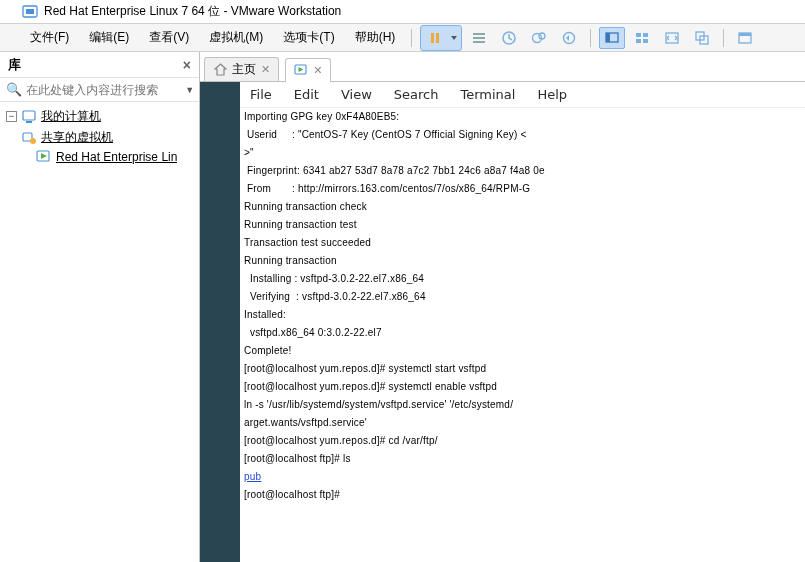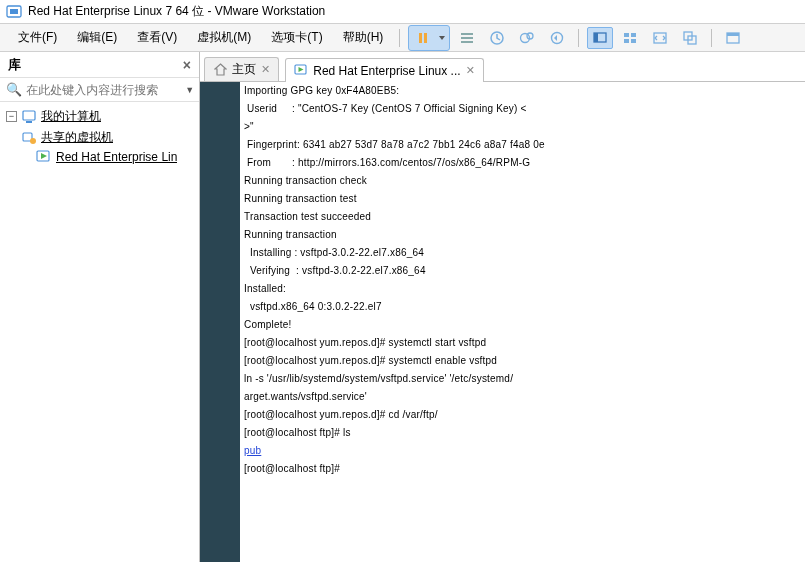--- a/index.html
+++ b/index.html
@@ -1,22 +1,22 @@
 <!DOCTYPE html>
 <html><head>
   <meta charset="utf-8">
   <style>
     * { margin: 0; padding: 0; box-sizing: border-box; font-family: "Microsoft YaHei", "Segoe UI", sans-serif; }
     body { background: #fff; font-size: 12px; overflow: hidden; }
     
-    .titlebar { height: 24px; background: #fff; border-bottom: 1px solid #d0d0d0; display: flex; align-items: center; padding: 0 6px; }
+    .titlebar { height: 24px; background: #fff; border-bottom: 1px solid #d0d0d0; display: flex; align-items: center; padding: 0 22px; }
     .titlebar-icon { width: 16px; height: 16px; display: inline-flex; align-items: center; justify-content: center; margin-right: 6px; }
     .titlebar-text { font-size: 12px; color: #000; }
     
-    .menubar { height: 28px; background: #f5f5f5; border-bottom: 1px solid #d0d0d0; display: flex; align-items: center; padding: 0 10px; gap: 4px; }
+    .menubar { height: 28px; background: #f5f5f5; border-bottom: 1px solid #d0d0d0; display: flex; align-items: center; padding: 0 22px; gap: 4px; }
     .menu-item { padding: 3px 8px; font-size: 12px; color: #000; cursor: default; }
     .menu-sep { width: 1px; height: 18px; background: #c0c0c0; margin: 0 4px; }
     .toolbar-btn { width: 26px; height: 22px; display: inline-flex; align-items: center; justify-content: center; cursor: pointer; border-radius: 2px; }
     .toolbar-btn.active { background: #c5ddf5; border: 1px solid #7eb4ea; }
     .toolbar-group { border: 1px solid #7eb4ea; background: #c5ddf5; border-radius: 3px; display: inline-flex; padding: 1px; }
     
     .main { display: flex; height: calc(100vh - 52px); }
     
     .sidebar { width: 200px; border-right: 1px solid #c0c0c0; display: flex; flex-direction: column; background: #fff; }
     .sidebar-header { height: 26px; display: flex; align-items: center; justify-content: space-between; padding: 0 8px; border-bottom: 1px solid #e0e0e0; font-size: 13px; font-weight: bold; }
@@ -203,25 +203,32 @@
         <span>主页</span>
         <span class="tab-close">✕</span>
       </div>
       <div class="tab active">
         <span class="tab-icon">
             <svg width="14" height="13" viewBox="0 0 14 13">
               <rect x="1" y="1" width="11" height="9" rx="1" fill="none" stroke="#4a90d9" stroke-width="1.1"></rect>
               <path d="M4.5 3 L9.5 5.5 L4.5 8 Z" fill="#4fb24f"></path>
             </svg>
           </span>
-        <span>Red Hat Enterprise Linux ...</span>
         <span class="tab-close">✕</span>
       </div>
     </div>
 
     <div class="vm-view">
       <div class="vm-left-strip"></div>
       <div class="terminal-wrap">
+        <div class="term-menubar">
+          <span class="term-menu">File</span>
+          <span class="term-menu">Edit</span>
+          <span class="term-menu">View</span>
+          <span class="term-menu">Search</span>
+          <span class="term-menu">Terminal</span>
+          <span class="term-menu">Help</span>
+        </div>
         <div class="terminal" id="terminal"><div>Importing GPG key 0xF4A80EB5:</div><div> Userid     : "CentOS-7 Key (CentOS 7 Official Signing Key) &lt;</div><div>&gt;"</div><div> Fingerprint: 6341 ab27 53d7 8a78 a7c2 7bb1 24c6 a8a7 f4a8 0e</div><div> From       : http://mirrors.163.com/centos/7/os/x86_64/RPM-G</div><div>Running transaction check</div><div>Running transaction test</div><div>Transaction test succeeded</div><div>Running transaction</div><div>  Installing : vsftpd-3.0.2-22.el7.x86_64</div><div>  Verifying  : vsftpd-3.0.2-22.el7.x86_64</div><div></div><div>Installed:</div><div>  vsftpd.x86_64 0:3.0.2-22.el7</div><div></div><div>Complete!</div><div>[root@localhost yum.repos.d]# systemctl start vsftpd</div><div>[root@localhost yum.repos.d]# systemctl enable vsftpd</div><div>ln -s '/usr/lib/systemd/system/vsftpd.service' '/etc/systemd/</div><div>arget.wants/vsftpd.service'</div><div>[root@localhost yum.repos.d]# cd /var/ftp/</div><div>[root@localhost ftp]# ls</div><div class="link">pub</div><div>[root@localhost ftp]# </div></div>
       </div>
     </div>
   </div>
 </div>
 
 </body></html>

